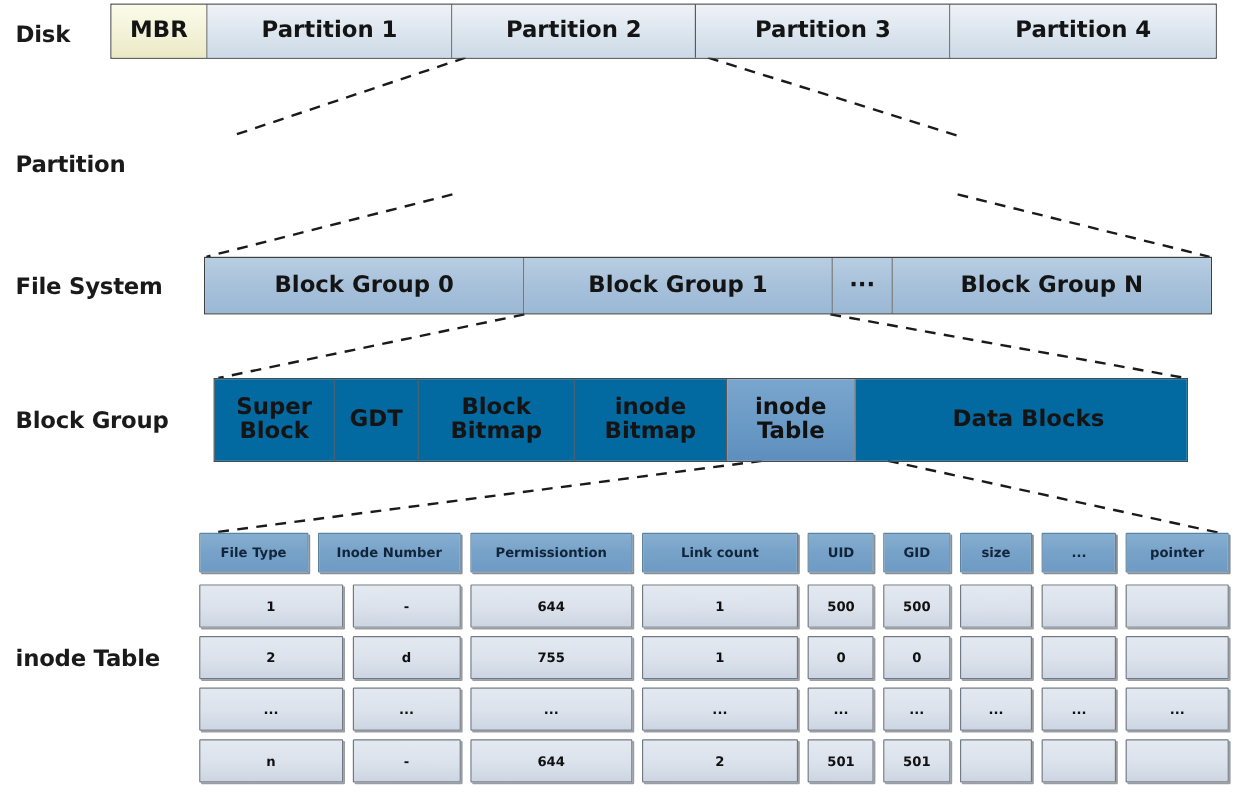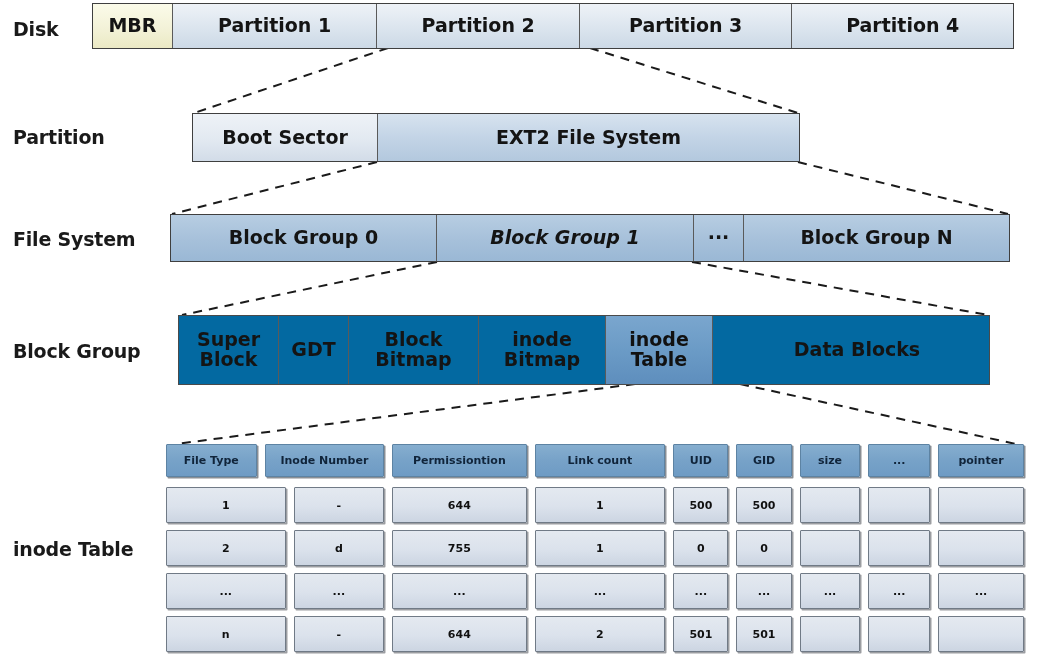--- a/index.html
+++ b/index.html
@@ -158,30 +158,26 @@
   <div class="band" id="disk-band" style="left:92px; top:3px; width:922px; height:46px;">
     <div class="cell fill-mbr" style="width:80px;">MBR</div>
     <div class="cell fill-partition" style="width:205px;">Partition 1</div>
     <div class="cell fill-partition" style="width:203px;">Partition 2</div>
     <div class="cell fill-partition" style="width:213px;">Partition 3</div>
     <div class="cell fill-partition" style="width:221px;">Partition 4</div>
   </div>
 
   <div class="row-label" style="left:13px; top:126px;">Partition</div>
 
-  <div class="band" id="partition-band" style="left:192px; top:113px; width:608px; height:49px;">
-    <div class="cell fill-bootsector" style="width:185px;">Boot Sector</div>
-    <div class="cell fill-ext2" style="width:421px;">EXT2 File System</div>
-  </div>
 
   <div class="row-label" style="left:13px; top:228px;">File System</div>
 
   <div class="band" id="filesystem-band" style="left:170px; top:214px; width:840px; height:48px;">
     <div class="cell fill-blockgroup" style="width:266px;">Block Group 0</div>
-    <div class="cell fill-blockgroup" style="width:257px;font-style:italic;">Block Group 1</div>
+    <div class="cell fill-blockgroup" style="width:257px;">Block Group 1</div>
     <div class="cell fill-blockgroup" style="width:50px;">···</div>
     <div class="cell fill-blockgroup" style="width:265px;">Block Group N</div>
   </div>
 
   <div class="row-label" style="left:13px; top:340px;">Block Group</div>
 
   <div class="band" id="blockgroup-band" style="left:178px; top:315px; width:812px; height:70px;">
     <div class="cell fill-white" style="width:100px;">Super
 Block</div>
     <div class="cell fill-white" style="width:70px;">GDT</div>

